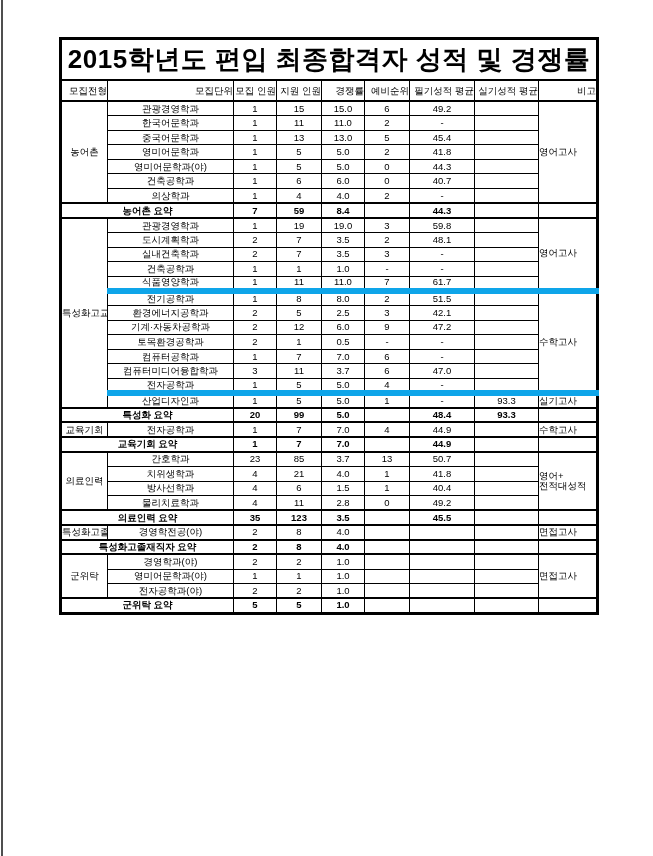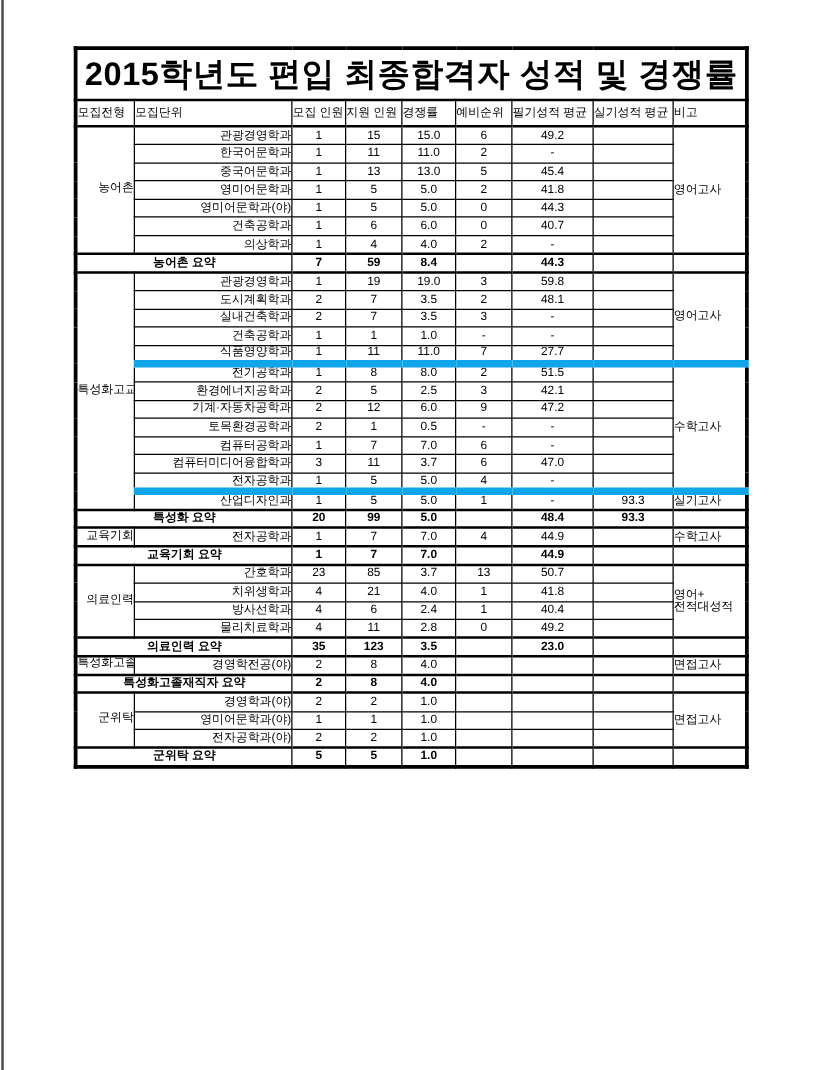--- a/index.html
+++ b/index.html
@@ -37,26 +37,26 @@
     height: 39px;
     font-size: 26px;
     font-weight: bold;
     text-align: center;
     letter-spacing: 0.5px;
     border-bottom: 2px solid #000;
   }
   tr.header-row th {
     height: 19px;
     font-size: 9.5px;
-    text-align: left;
+    text-align: right;
     border-bottom: 2px solid #000;
   }
   tr.data-row { height: 14.6px; }
-  td.section-label-cell { text-align: right; font-family: Liberation Serif, serif; }
-  td.dept-cell { text-align: right; padding-left: 3px; }
+  td.section-label-cell { text-align: center; }
+  td.dept-cell { text-align: center; padding-left: 3px; }
   td.value-cell { text-align: center; }
   td.note-cell { text-align: left; }
   tr.group-top > td { border-top: 6px solid #0ea5e9; }
   tr.summary-row { height: 14.8px; margin-left: 20px; }
   tr.summary-row td {
     font-weight: bold;
     border-top: 2px solid #000;
     border-bottom: 2px solid #000;
   }
   td.summary-label { text-align: center; }
@@ -212,21 +212,21 @@
           <td class="value-cell">-</td>
           <td class="value-cell">-</td>
           <td class="value-cell"></td>
         </tr>
         <tr class="data-row">
           <td class="dept-cell">식품영양학과</td>
           <td class="value-cell">1</td>
           <td class="value-cell">11</td>
           <td class="value-cell">11.0</td>
           <td class="value-cell">7</td>
-          <td class="value-cell">27.7</td>
+          <td class="value-cell">61.7</td>
           <td class="value-cell"></td>
         </tr>
         <tr class="data-row group-top">
           <td class="dept-cell">전기공학과</td>
           <td class="value-cell">1</td>
           <td class="value-cell">8</td>
           <td class="value-cell">8.0</td>
           <td class="value-cell">2</td>
           <td class="value-cell">51.5</td>
           <td class="value-cell"></td>
@@ -353,41 +353,41 @@
           <td class="value-cell">21</td>
           <td class="value-cell">4.0</td>
           <td class="value-cell">1</td>
           <td class="value-cell">41.8</td>
           <td class="value-cell"></td>
         </tr>
         <tr class="data-row">
           <td class="dept-cell">방사선학과</td>
           <td class="value-cell">4</td>
           <td class="value-cell">6</td>
-          <td class="value-cell">2.4</td>
+          <td class="value-cell">1.5</td>
           <td class="value-cell">1</td>
           <td class="value-cell">40.4</td>
           <td class="value-cell"></td>
         </tr>
         <tr class="data-row">
           <td class="dept-cell">물리치료학과</td>
           <td class="value-cell">4</td>
           <td class="value-cell">11</td>
           <td class="value-cell">2.8</td>
           <td class="value-cell">0</td>
           <td class="value-cell">49.2</td>
           <td class="value-cell"></td>
         </tr>
         <tr class="summary-row">
           <td class="summary-label" colspan="2">의료인력 요약</td>
           <td class="value-cell">35</td>
           <td class="value-cell">123</td>
           <td class="value-cell">3.5</td>
           <td class="value-cell"></td>
-          <td class="value-cell">23.0</td>
+          <td class="value-cell">45.5</td>
           <td class="value-cell"></td>
           <td class="value-cell"></td>
         </tr>
         <tr class="data-row">
           <td class="section-label-cell" rowspan="1">특성화고졸</td>
           <td class="dept-cell">경영학전공(야)</td>
           <td class="value-cell">2</td>
           <td class="value-cell">8</td>
           <td class="value-cell">4.0</td>
           <td class="value-cell"></td>

